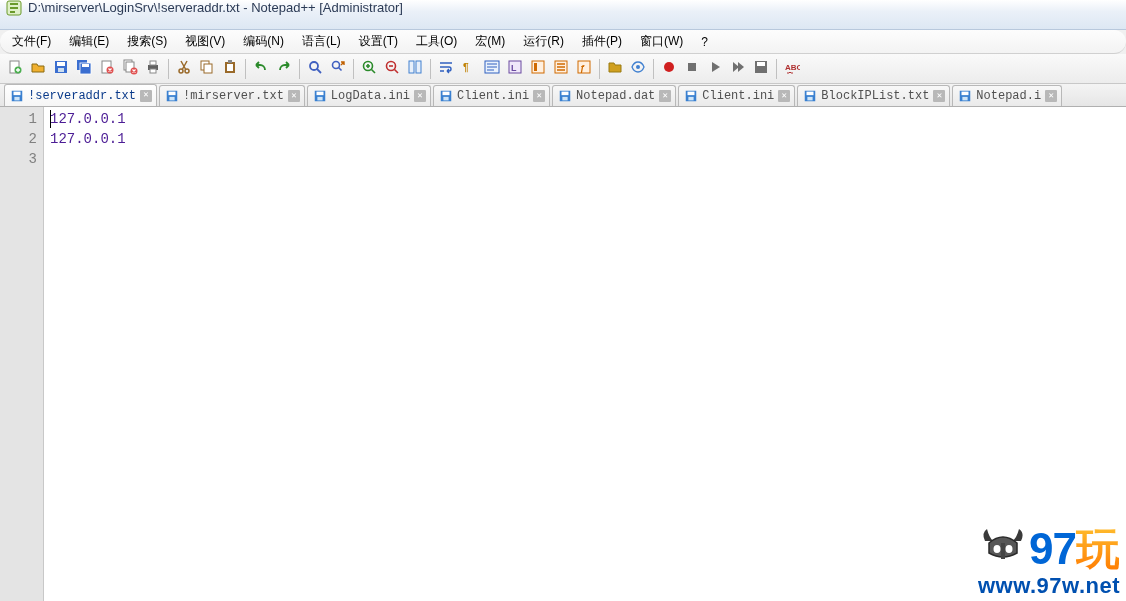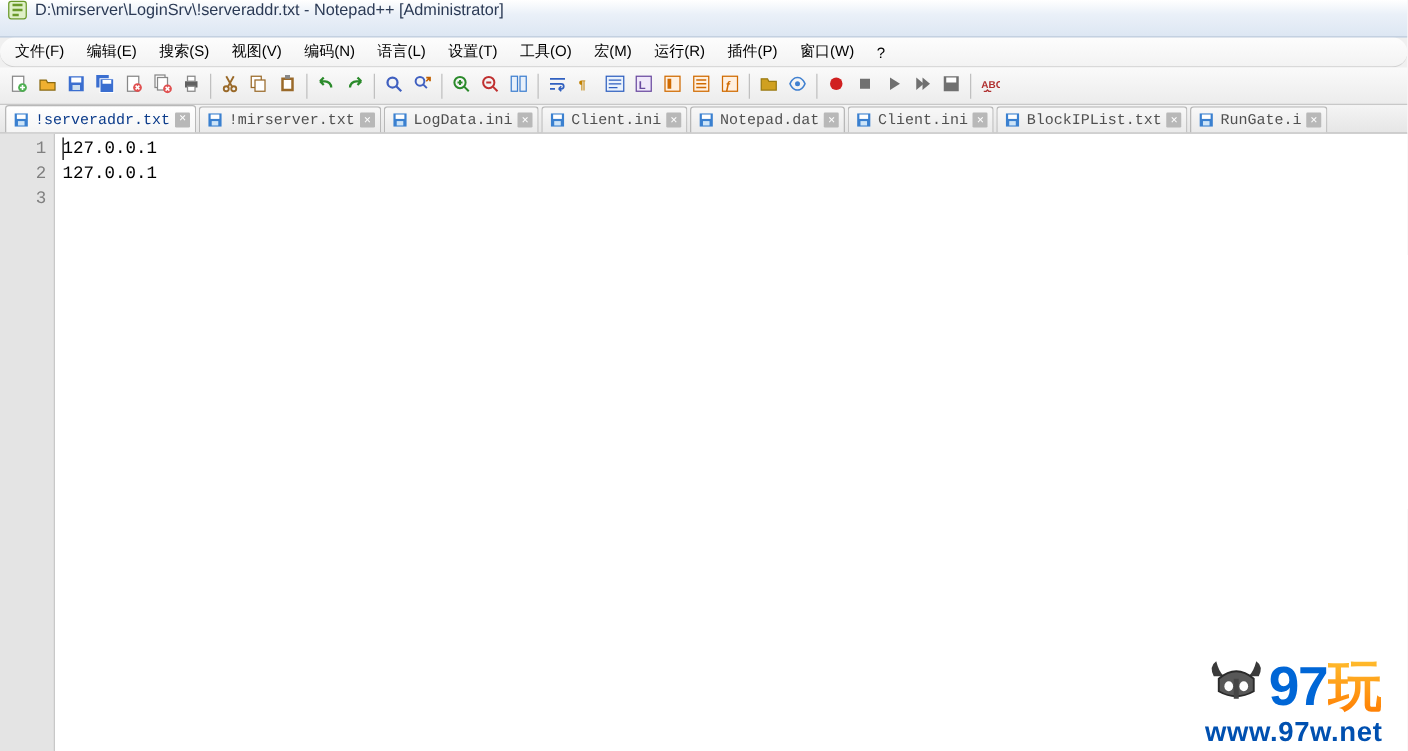--- a/index.html
+++ b/index.html
@@ -125,34 +125,34 @@
   font-size: 14px;
   color: #808080;
   line-height: 20px;
 }
 .gutter div { height: 20px; }
 .content {
   flex: 1;
   padding: 2px 15px 0 6px;
   font-family: "Courier New", monospace;
   font-size: 14px;
-  color: #000000;
+  color: #4c1d95;
   line-height: 20px;
   position: relative;
 }
 .content .line { height: 20px; white-space: pre; }
 .caret {
   position: absolute;
   width: 1px; height: 18px;
   background: #000;
   left: 6px; top: 3px;
 }
 .watermark {
   position: absolute;
-  right: 20px;
+  right: 6px;
   bottom: 2px;
   text-align: center;
   pointer-events: none;
 }
 .watermark .logo {
   font-family: "Arial Black", Arial, sans-serif;
   font-weight: 900;
   font-size: 44px;
   letter-spacing: -1px;
 }
@@ -493,21 +493,21 @@
       <span class="tab-close">✕</span>
     </div>
     <div class="tab">
       <span class="save-icon">
         <svg width="14" height="14" viewBox="0 0 16 16">
           <rect x="2" y="2" width="12" height="12" fill="#3a80d0"></rect>
           <rect x="4" y="3" width="8" height="4" fill="#fff"></rect>
           <rect x="5" y="9" width="6" height="4" fill="#cde4f8"></rect>
         </svg>
       </span>
-      <span>RunGate.i</span>
+      <span>Notepad.i</span>
       <span class="tab-close">✕</span>
     </div>
   </div>
 
 <div class="editor">
   <div class="gutter" id="gutter">
       <div>1</div>
       <div>2</div>
       <div>3</div>
     </div>

